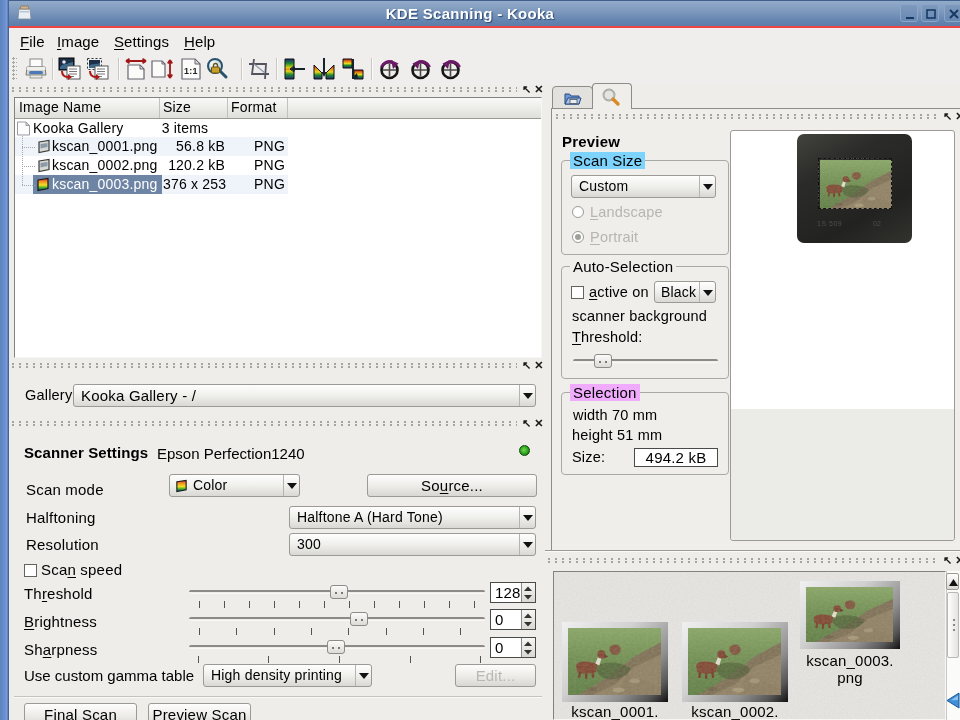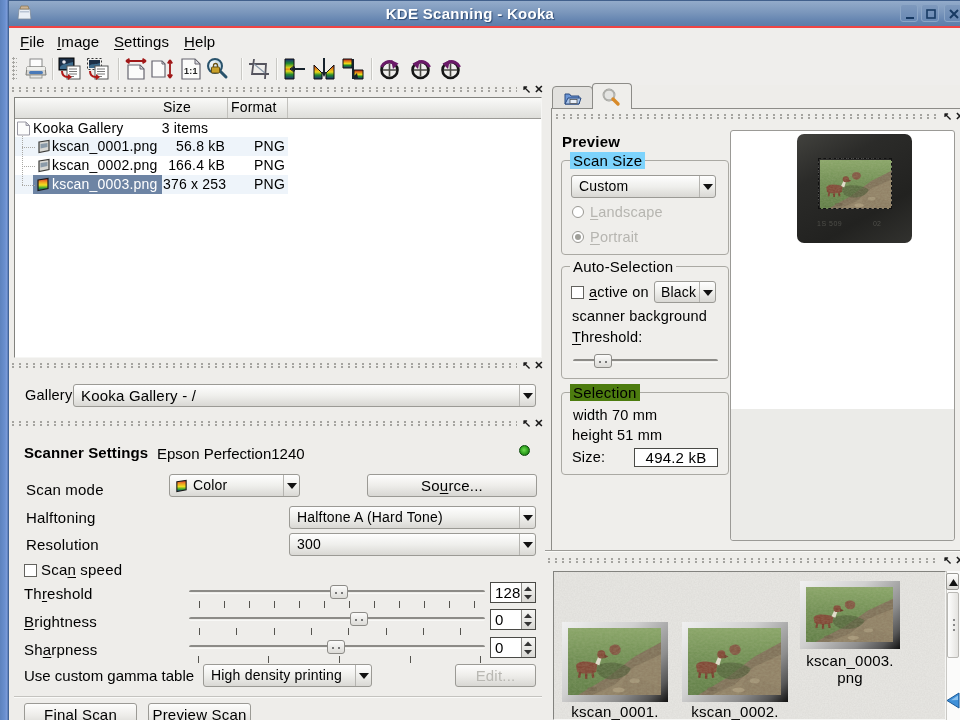--- a/index.html
+++ b/index.html
@@ -196,20 +196,23 @@
     <path d="M21.5 10 A8.6 8.6 0 0 0 10.5 5.2" fill="none" stroke="#6b1a68" stroke-width="3.2"></path>
     <path d="M12 3 L4.5 6.5 L10 12 Z" fill="#6b1a68"></path>
   </svg>
 </div>
 
 <div class="handle abs" style="left:12px;top:87px;width:505px"></div>
 <div class="dockglyphs abs" style="left:522px;top:83px">↖✕</div>
 
 <div class="sunken abs" style="left:14px;top:97px;width:528px;height:261px"></div>
 <div id="treehead" class="abs">
+  <div class="hcell" style="left:0;width:145px">
+      <span style="position:absolute;left:4px;top:1px">Image Name</span>
+    </div>
   <div class="hcell" style="left:145px;width:68px">
       <span style="position:absolute;left:3px;top:1px">Size</span>
     </div>
   <div class="hcell" style="left:213px;width:60px">
       <span style="position:absolute;left:3px;top:1px">Format</span>
     </div>
 </div>
 <div id="treebody">
 
   <svg class="abs" style="left:16px;top:121px" width="15" height="15" viewBox="0 0 15 15">
@@ -231,21 +234,21 @@
   </svg>
   <span class="treerow" style="left:52px;top:137px">kscan_0001.png</span>
   <span class="treerow" style="left:145px;top:137px;width:80px;text-align:right">56.8 kB</span>
   <span class="treerow" style="left:213px;top:137px;width:72px;text-align:right">PNG</span>
 
   <svg class="abs" style="left:37px;top:158px" width="14" height="15" viewBox="0 0 14 15">
     <path d="M2 3 L12 1.5 L12 11.5 L2 13.5 Z" fill="#d8d8d4" stroke="#3a3a38" stroke-width="1.2"></path>
     <path d="M3.5 5 L10.5 4 L10.5 8 L3.5 9.5 Z" fill="#8a9aa8"></path>
   </svg>
   <span class="treerow" style="left:52px;top:156px">kscan_0002.png</span>
-  <span class="treerow" style="left:145px;top:156px;width:80px;text-align:right">166.4 kB</span>
+  <span class="treerow" style="left:145px;top:156px;width:80px;text-align:right">120.2 kB</span>
   <span class="treerow" style="left:213px;top:156px;width:72px;text-align:right">PNG</span>
 
   <div class="abs" style="left:15px;top:175px;width:273px;height:19px;background:#eef4fa"></div>
   <div class="abs" style="left:33px;top:175px;width:129px;height:19px;background:#6d84a4"></div>
   <svg class="abs" style="left:36px;top:177px" width="14" height="15" viewBox="0 0 14 15">
     <defs>
         <linearGradient id="rb" x1="0" y1="0" x2="0" y2="1">
       <stop offset="0" stop-color="#e03030"></stop>
           <stop offset="0.3" stop-color="#f0a020"></stop>
           <stop offset="0.55" stop-color="#f0e020"></stop>
@@ -420,21 +423,21 @@
   <div class="combo abs" style="left:654px;top:281px;width:62px;height:22px">
       <span style="position:absolute;left:6px">Black</span>
       <span class="cArr"></span>
     </div>
   <span class="lbl" style="left:572px;top:308px">scanner background</span>
   <span class="lbl" style="left:572px;top:329px"><u>T</u>hreshold:</span>
   <div class="slider-track abs" style="left:573px;top:359px;width:145px"></div>
   <div class="slider-handle abs" style="left:594px;top:354px"></div>
 
   <div class="gbox abs" style="left:561px;top:392px;width:168px;height:83px">
-      <span class="glabel" style="background:#4d7c0f">Selection</span>
+      <span class="glabel" style="background:#f0abfc">Selection</span>
     </div>
   <span class="lbl" style="left:573px;top:407px">width 70 mm</span>
   <span class="lbl" style="left:572px;top:427px">height 51 mm</span>
   <span class="lbl" style="left:572px;top:449px">Size:</span>
   <div class="abs" style="left:634px;top:448px;width:84px;height:19px;background:#fff;border:1px solid #4a4a46;font-size:15px;text-align:center;line-height:17px">494.2 kB</div>
 
   <div class="abs" style="left:730px;top:130px;width:225px;height:411px;background:#fff;border:1px solid #9b9a96;border-radius:3px"></div>
   <div class="abs" style="left:731px;top:409px;width:223px;height:131px;background:#ebebe8;border-radius:0 0 3px 3px"></div>
 
   <div class="abs" style="left:797px;top:134px;width:115px;height:109px;background:linear-gradient(150deg,#42423e 0%,#2b2b29 30%,#222220 70%,#32322f 100%);border-radius:7px"></div>

